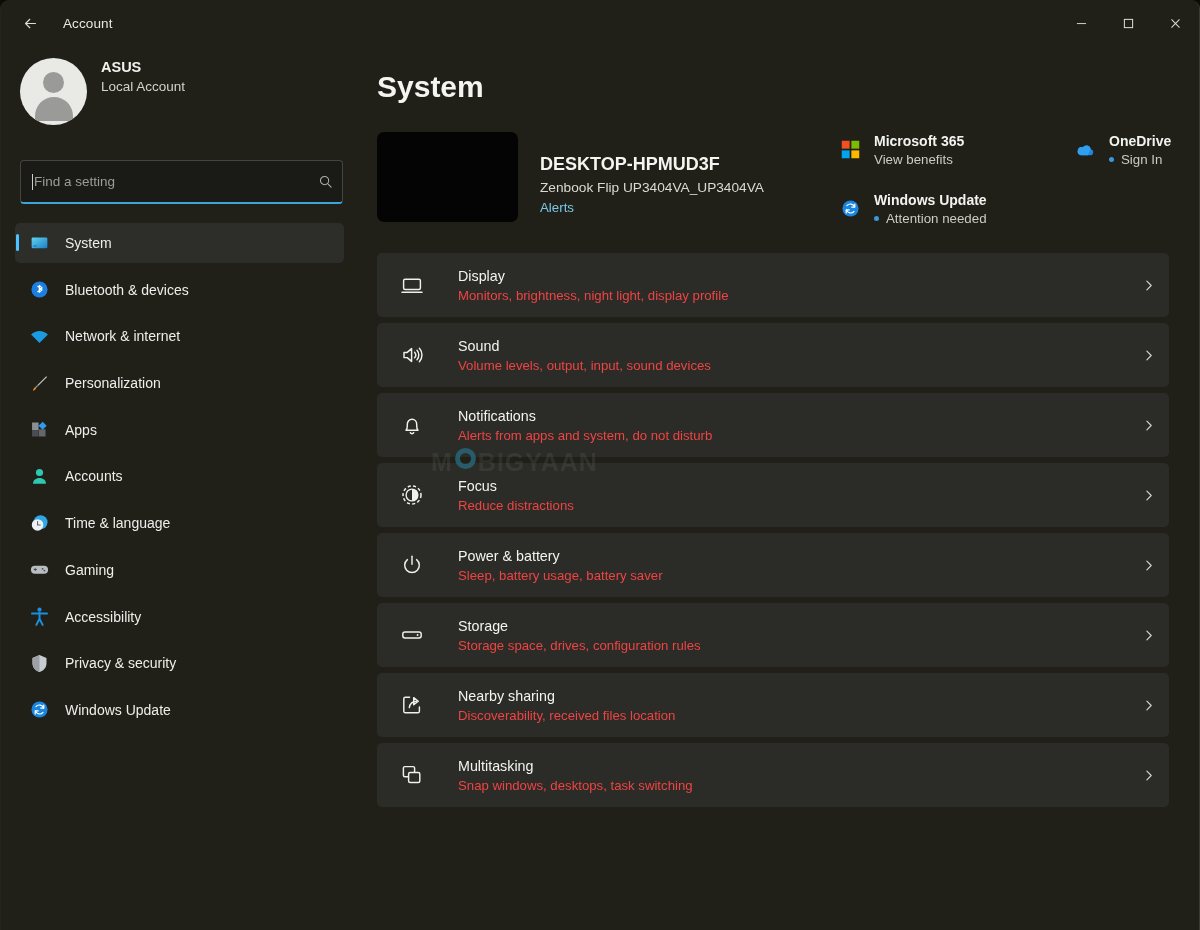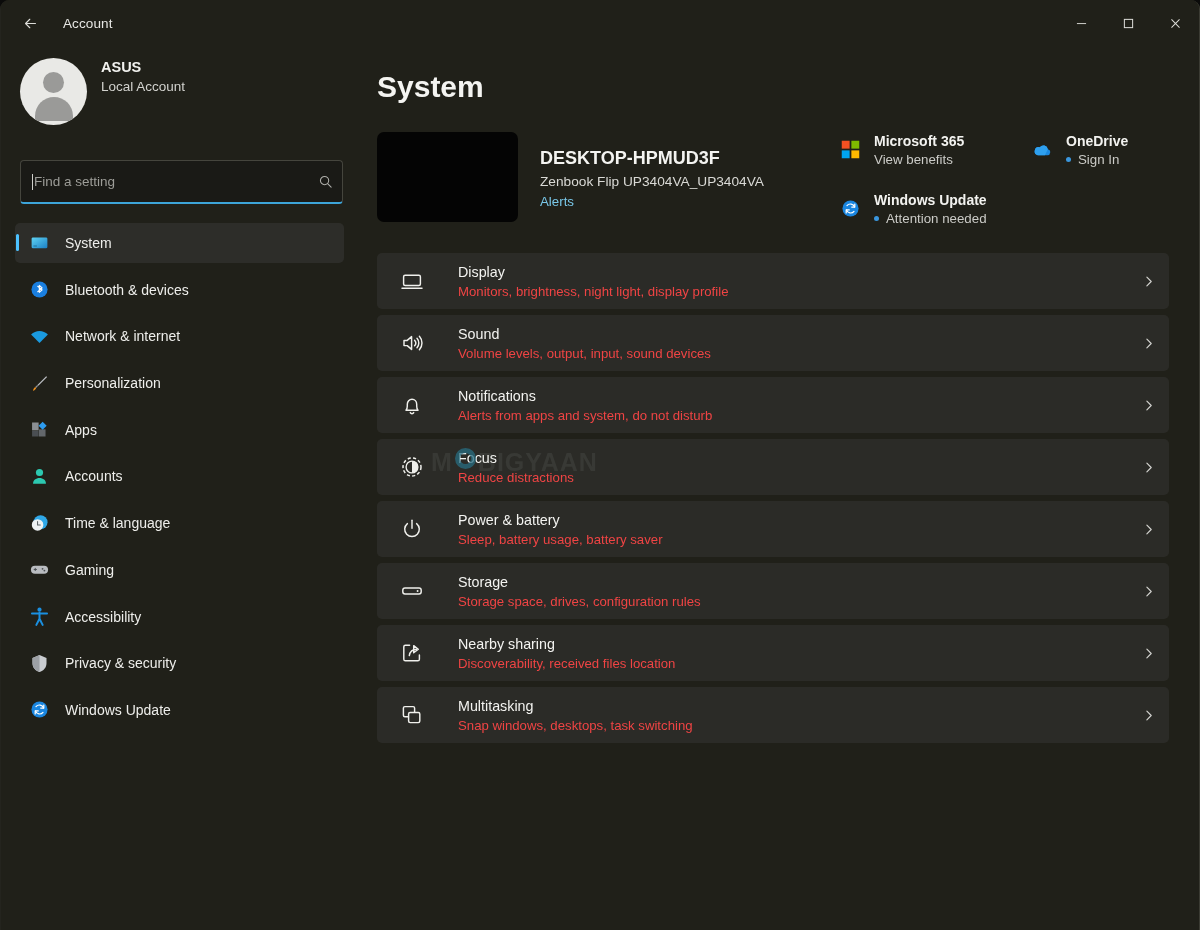--- a/index.html
+++ b/index.html
@@ -119,58 +119,58 @@
   .main {
     flex: 1; padding: 0 30px 0 16px;
     overflow: hidden;
   }
   .page-title {
     font-size: 30px; font-weight: 700; color: #f4f4f1;
     margin-top: 24px; margin-left: 0;
   }
 
   .devrow {
-    display: flex; margin-top: 28px; align-items: flex-start;
+    display: flex; margin-top: 28px; align-items: center;
   }
   .dev-thumb {
     width: 141px; height: 90px; border-radius: 7px;
     background: #040404; flex: 0 0 141px;
   }
   .dev-info { margin-left: 22px; padding-top: 16px; }
   .dev-name { font-size: 18px; font-weight: 700; color: #f4f4f1; }
   .dev-model { font-size: 13.7px; color: #d9d9d5; margin-top: 5px; }
   .dev-rename {
     font-size: 13.3px; color: #79c7e8; margin-top: 5px; display: inline-block;
   }
 
   .cloud-area {
     position: absolute; left: 838px; top: 133px;
     width: 340px;
   }
-  .cloud-row { display: flex; }
+  .cloud-row { display: flex; gap: 43px; }
   .cloud-card { display: flex; align-items: flex-start; }
   .cloud-ic {
     width: 22px; height: 22px; flex: 0 0 22px; margin-top: 5px;
     display: flex; align-items: center; justify-content: center;
   }
   .cloud-ic svg { width: 21px; height: 21px; }
   .cloud-txt { margin-left: 13px; }
   .cloud-title { font-size: 14px; font-weight: 700; color: #f2f2ef; }
   .cloud-sub {
     font-size: 13.3px; color: #cbcbc7; margin-top: 3px;
     display: flex; align-items: center;
   }
   .dot {
     width: 5px; height: 5px; border-radius: 50%;
     background: #3a96dd; margin-right: 7px; flex: 0 0 5px;
   }
 
   .rows { margin-top: 31px; }
   .srow {
-    height: 56px; background: #2b2b27;
+    height: 64px; background: #2b2b27;
     border-radius: 5px; margin-bottom: 6px;
     display: flex; align-items: center;
     padding: 0 14px 0 22px;
     position: relative;
   }
   .srow-ic {
     width: 26px; height: 26px; flex: 0 0 26px;
     display: flex; align-items: center; justify-content: center;
   }
   .srow-ic svg { width: 24px; height: 24px; }

